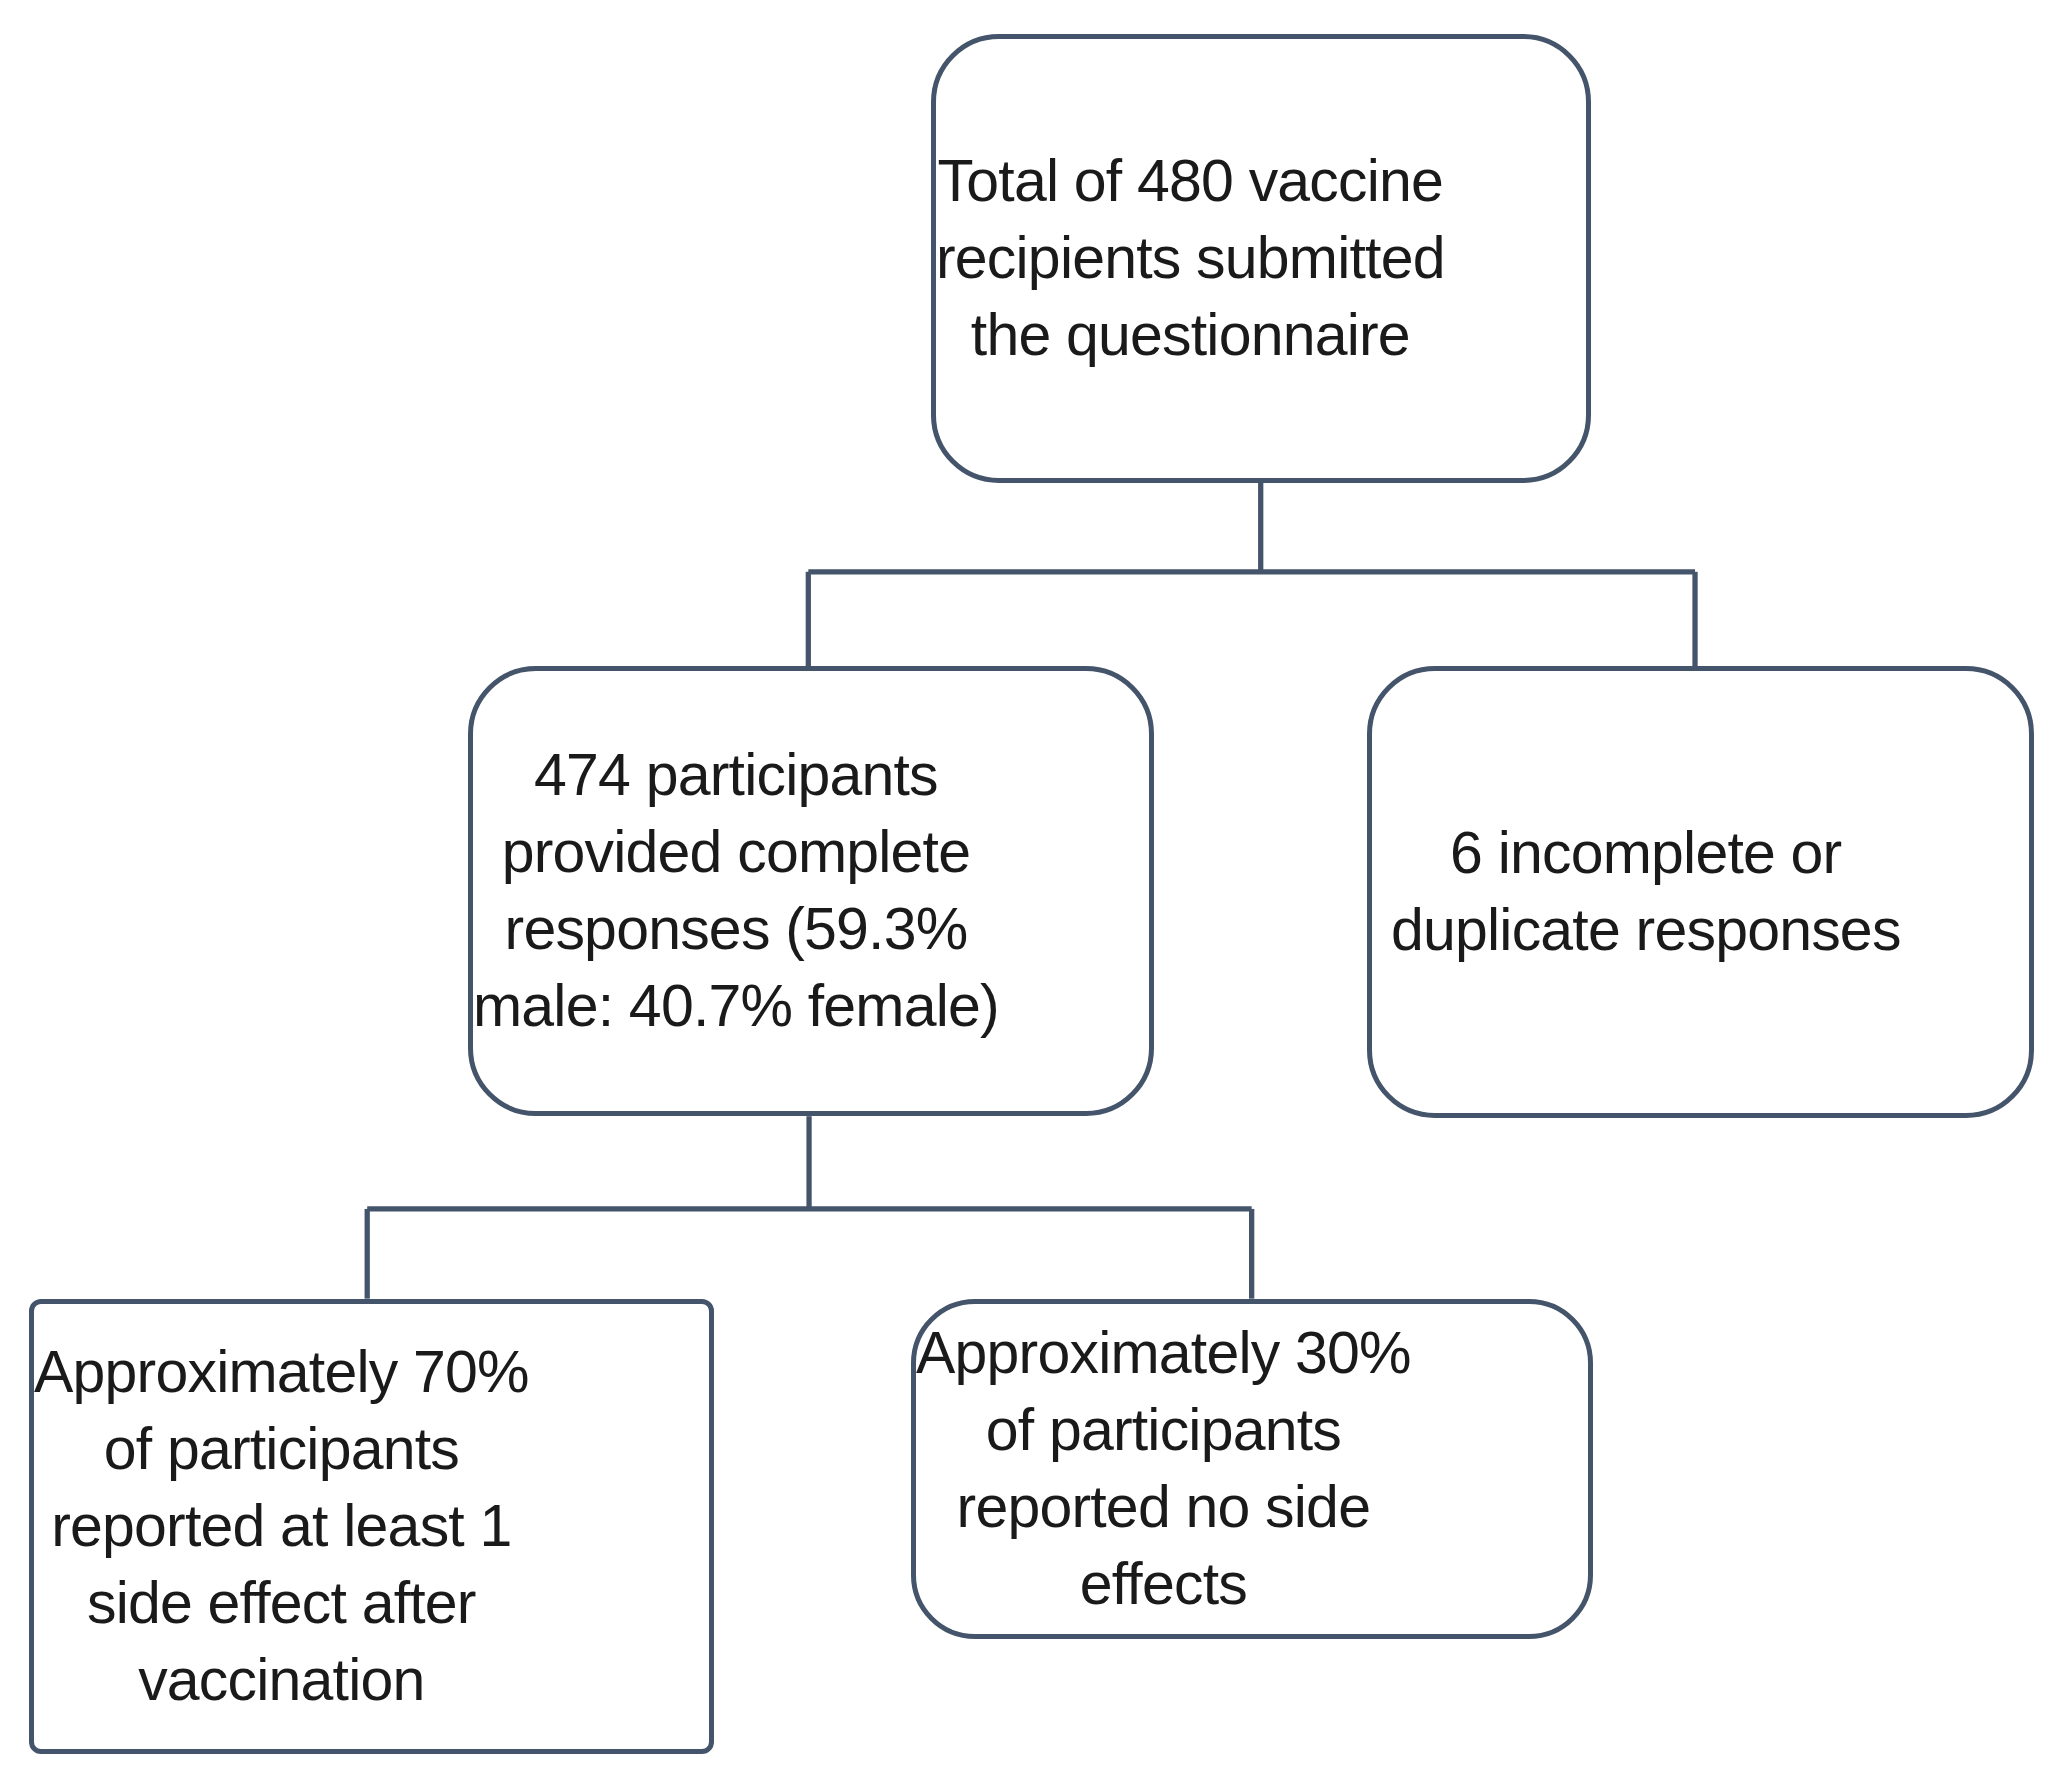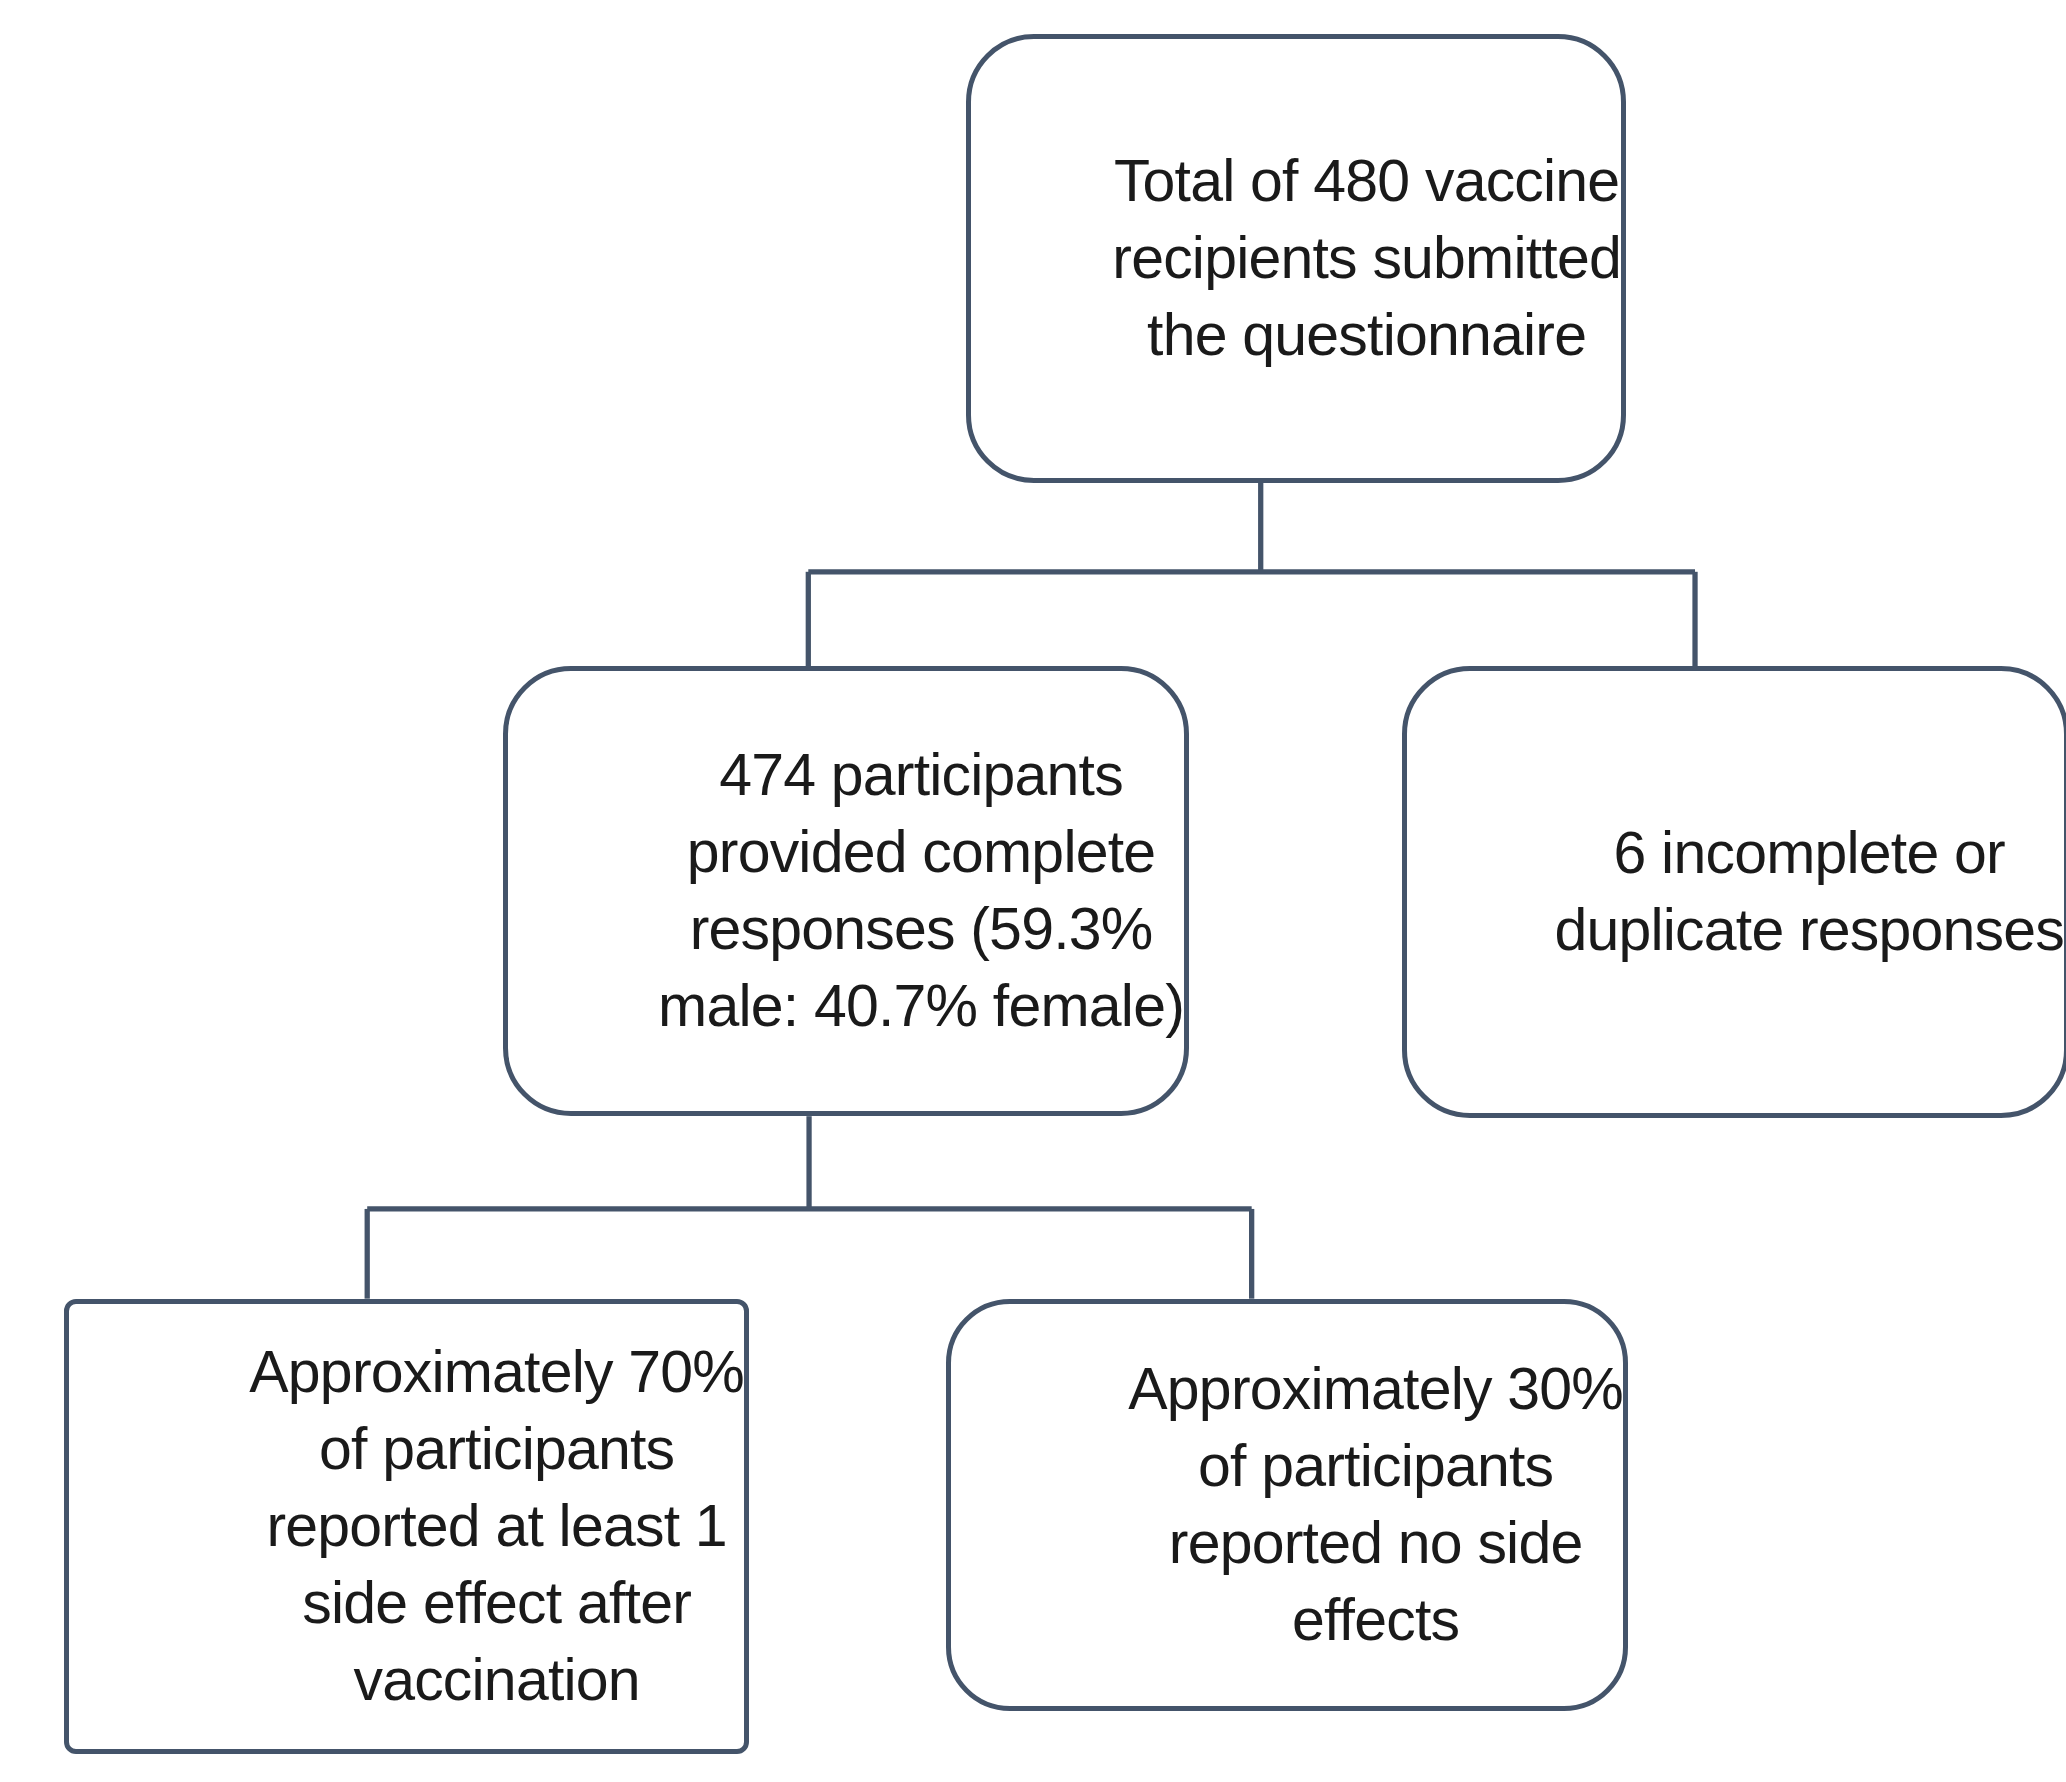--- a/index.html
+++ b/index.html
@@ -28,36 +28,35 @@
     fill: none;
   }
   .node {
     position: absolute;
     box-sizing: border-box;
     background: #ffffff;
     border: 5.3px solid #44546a;
     border-radius: 68px;
     display: flex;
     align-items: center;
-    justify-content: flex-end;
+    justify-content: flex-start;
     text-align: center;
-    margin-left: 35px;
   }
   .node-text {
     color: #1a1a1a;
     font-size: 59px;
     line-height: 77px;
     font-weight: 400;
     letter-spacing: -0.8px;
   }
   .node-total      { left: 931px; top: 34px;   width: 660px; height: 449px; }
   .node-complete   { left: 468px;  top: 666px;  width: 686px; height: 450px; }
   .node-excluded   { left: 1367px; top: 666px;  width: 667px; height: 452px; padding-left: 19px; }
   .node-sideeffects{ left: 29px;   top: 1299px; width: 685px; height: 455px; border-radius: 12px; }
-  .node-nosideeffects { left: 911px; top: 1299px; width: 682px; height: 412px; border-radius: 64px; }
+  .node-nosideeffects { left: 911px; top: 1299px; width: 682px; height: 340px; border-radius: 64px; }
 </style>
 </head>
 <body>
 
 <div class="canvas">
 
   <svg class="connectors" viewBox="0 0 2740 2364" xmlns="http://www.w3.org/2000/svg">
     <path d="M 1672 640 L 1672 758"></path>
     <path d="M 1072 758 L 2248 758"></path>
     <path d="M 1072 758 L 1072 883"></path>

